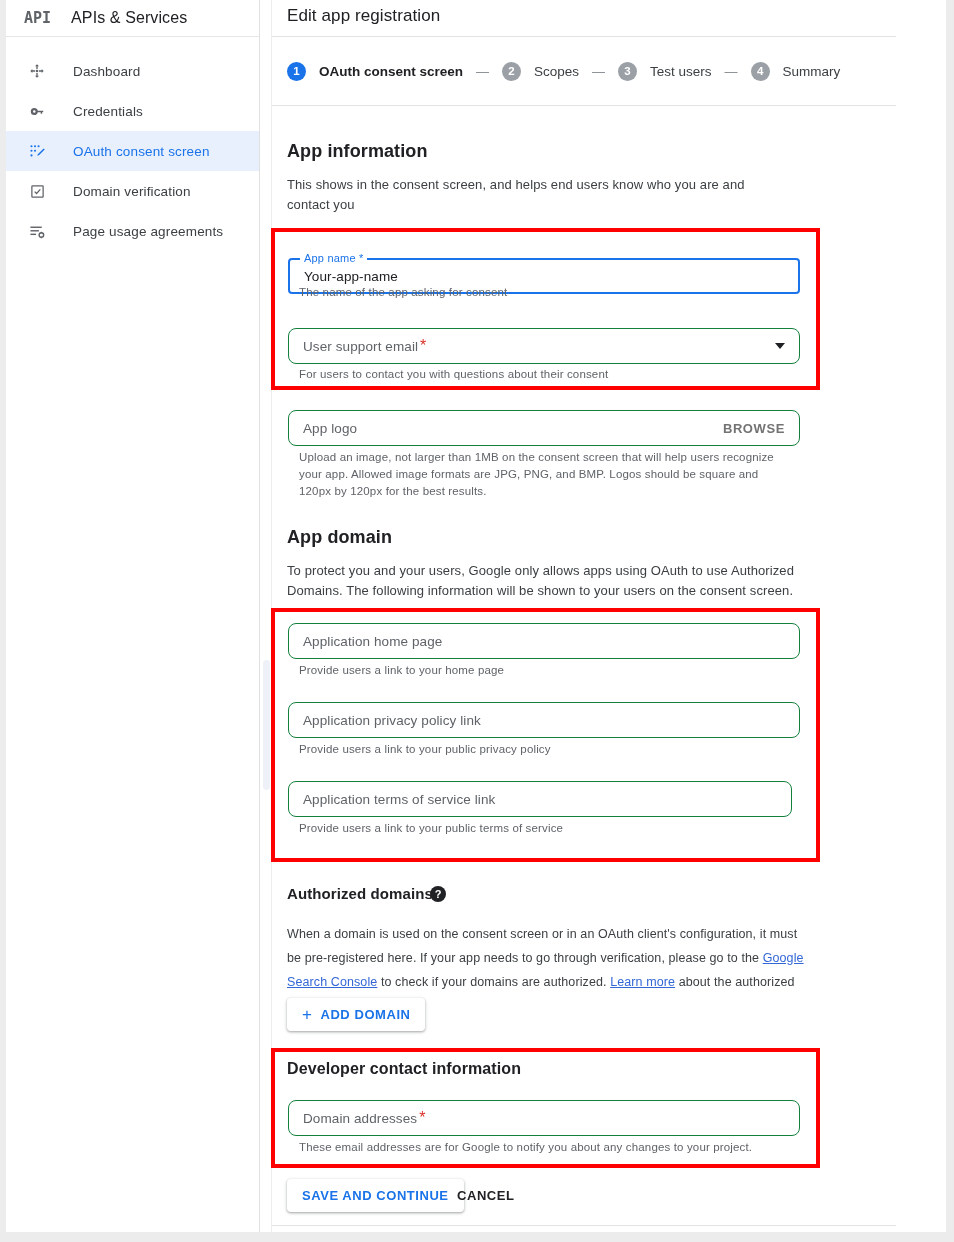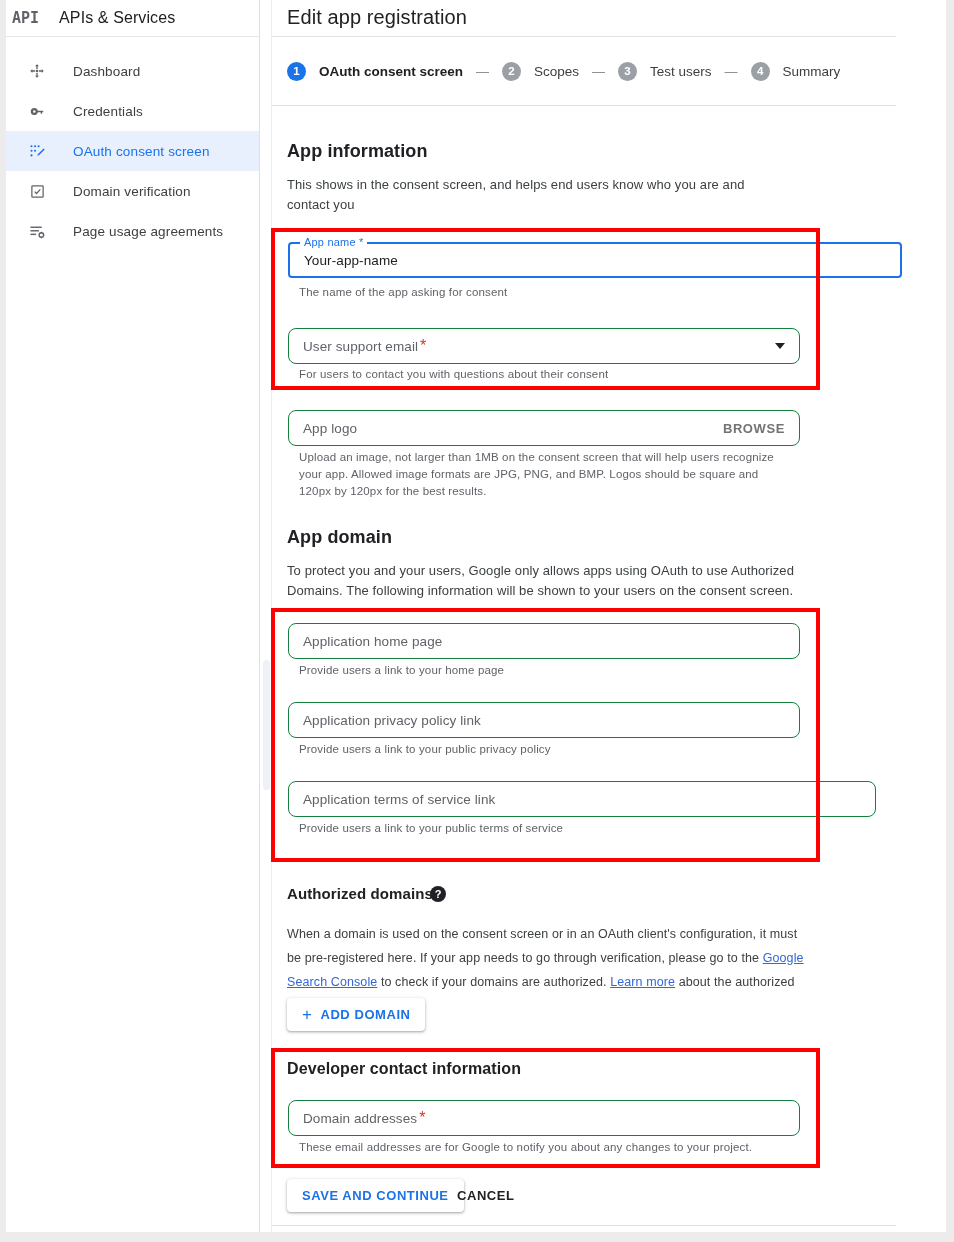--- a/index.html
+++ b/index.html
@@ -26,21 +26,21 @@
   .sidebar {
     position: absolute;
     left: 0; top: 0;
     width: 254px; height: 1232px;
     background: #ffffff;
     border-right: 1px solid #e0e0e0;
   }
   .brand {
     display: flex; align-items: center;
     height: 37px;
-    padding-left: 6px;
+    padding-left: 18px;
     border-bottom: 1px solid #e6e6e6;
   }
   .brand-logo {
     font-family: "DejaVu Sans Mono", monospace;
     font-size: 15px; font-weight: 700;
     letter-spacing: 0px;
     color: #5f6368;
     line-height: 1;
   }
   .brand-title {
@@ -93,21 +93,21 @@
     position: absolute;
     left: 2px; top: 660px;
     width: 7px; height: 130px;
     background: #eef1f8;
     border-radius: 4px;
   }
 
   .page-title {
     position: absolute;
     left: 26px; top: 6px;
-    font-size: 20px;
+    font-size: 17px;
     color: #202124;
     letter-spacing: .1px;
   }
   .hdiv {
     position: absolute;
     left: 11px;
     width: 624px; height: 1px;
     background: #e3e3e3;
   }
 
@@ -373,21 +373,21 @@
         <div class="step">
           <span class="step-num">4</span>
           <span class="step-label">Summary</span>
         </div>
       </div>
       <div class="hdiv" style="top:105px;"></div>
 
       <div class="section-h" style="left:26px; top:141px;">App information</div>
       <div class="section-p" style="left:26px; top:175px; width:500px;">This shows in the consent screen, and helps end users know who you are and contact you</div>
 
-      <div class="field focused" style="left:27px; top:242px; width:614px;">
+      <div class="field focused" style="left:27px; top:258px; width:512px;">
         <span class="float-label">App name *</span>
         <span class="val">Your-app-name</span>
       </div>
       <div class="helper" style="left:38px; top:284px;">The name of the app asking for consent</div>
 
       <div class="field" style="left:27px; top:328px; width:512px;">
         <span class="ph">User support email</span>
         <span class="req">*</span>
         <span class="caret"></span>
       </div>
@@ -405,21 +405,21 @@
       <div class="field" style="left:27px; top:623px; width:512px;">
         <span class="ph">Application home page</span>
       </div>
       <div class="helper" style="left:38px; top:662px;">Provide users a link to your home page</div>
 
       <div class="field" style="left:27px; top:702px; width:512px;">
         <span class="ph">Application privacy policy link</span>
       </div>
       <div class="helper" style="left:38px; top:741px;">Provide users a link to your public privacy policy</div>
 
-      <div class="field" style="left:27px; top:781px; width:588px;text-align:center;">
+      <div class="field" style="left:27px; top:781px; width:504px;text-align:center;">
         <span class="ph">Application terms of service link</span>
       </div>
       <div class="helper" style="left:38px; top:820px;">Provide users a link to your public terms of service</div>
 
       <div class="section-h" style="left:26px; top:885px; font-size:15px;">Authorized domains</div>
       <div class="help-icon" style="left:169px; top:886px;">?</div>
 
       <div class="section-p" style="left:26px; top:922px; width:520px; font-size:12.5px; line-height:24px;">
         <span>When a domain is used on the consent screen or in an OAuth client's configuration, it must be pre-registered here. If your app needs to go through verification, please go to the </span><span class="lnk">Google Search Console</span><span> to check if your domains are authorized. </span><span class="lnk">Learn more</span><span> about the authorized domain limit.</span>
       </div>

